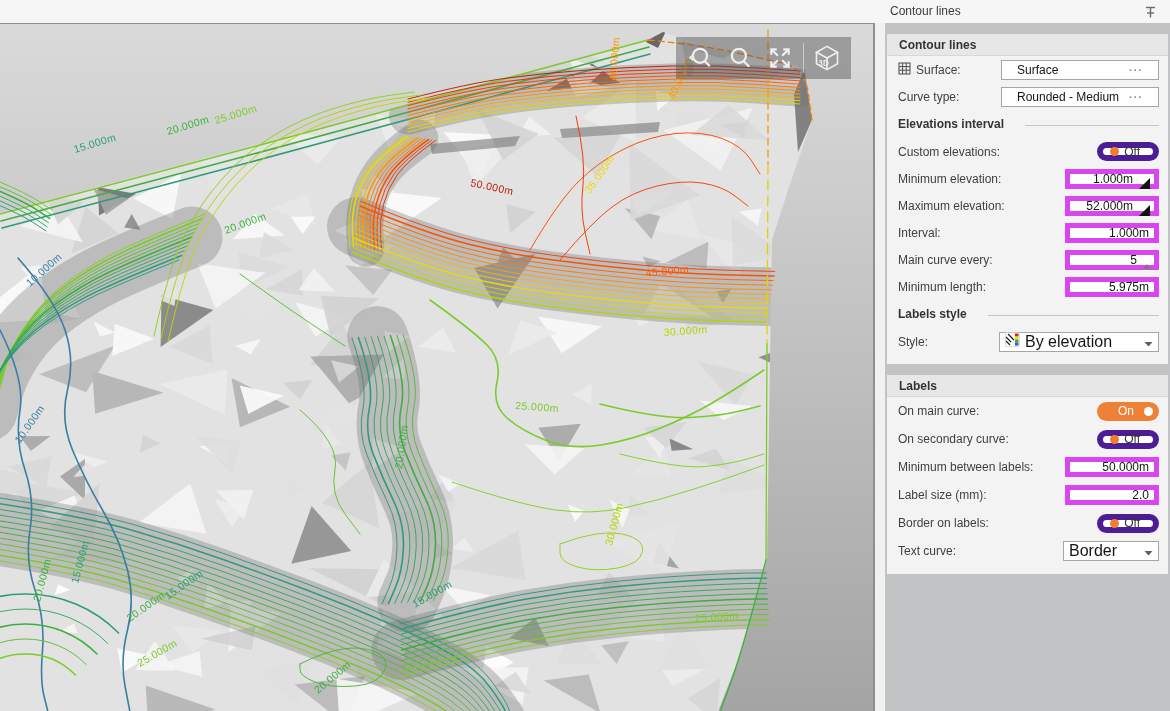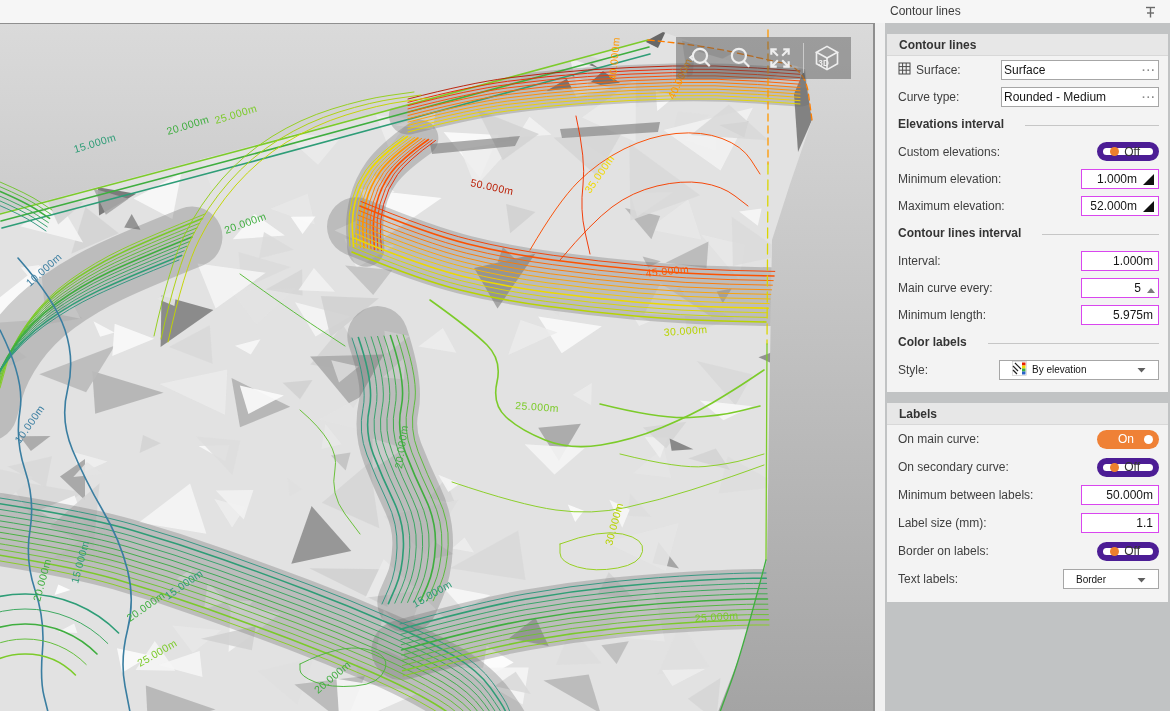--- a/index.html
+++ b/index.html
@@ -21,32 +21,32 @@
   
   #panel{position:absolute;left:875px;top:23px;width:295px;height:688px;
          background:#c1c3c4;border-left:10px solid #f1f1f1;box-sizing:border-box;}
   .group{margin:11px 2px 0 2px;background:#f3f3f3;padding-bottom:9px;}
   .group-header{height:21px;background:#e7e7e7;border-bottom:1px solid #d8d8d8;
         display:flex;align-items:center;padding-left:12px;font-size:12px;font-weight:bold;color:#333;}
   .row{height:27px;display:flex;align-items:center;padding:0 9px 0 11px;}
   .g2 .row{height:28px;}
   .flabel{font-size:12px;color:#3f3f3f;display:flex;align-items:center;gap:5px;}
   .control{margin-left:auto;position:relative;}
-  .tinput{width:78px;height:20px;border:1px solid #d946ef;background:#fff;box-sizing:border-box;
+  .tinput{width:94px;height:20px;border:5px solid #d946ef;background:#fff;box-sizing:border-box;
         display:flex;align-items:center;justify-content:flex-end;padding-right:5px;
         font-size:12px;color:#141414;position:relative;}
   .tinput.pick{padding-right:21px;}
   .tinput.spin{padding-right:17px;}
   .picker{width:158px;height:20px;border:1px solid #a6a6a6;background:#fff;box-sizing:border-box;
-        display:flex;align-items:center;padding:0 2px;font-size:12px;color:#141414;}
+        display:flex;align-items:center;padding:0 15px;font-size:12px;color:#141414;}
   .more{margin-left:auto;color:#8a8a8a;font-weight:bold;letter-spacing:1px;font-size:11px;cursor:pointer;}
   .pickbtn{position:absolute;right:2px;top:2px;width:15px;height:15px;cursor:pointer;}
   .spinners{position:absolute;right:3px;top:3px;display:flex;flex-direction:column;gap:3px;cursor:pointer;}
   .select{height:20px;border:1px solid #a6a6a6;background:#fff;box-sizing:border-box;
-        display:flex;align-items:center;font-size:10px;color:#141414;padding:0 12px;cursor:pointer;}
+        display:flex;align-items:center;font-size:16px;color:#141414;padding:0 5px;cursor:pointer;}
   .select .caret{margin-left:auto;}
   .toggle{width:62px;height:19px;border-radius:10px;display:flex;align-items:center;
         font-size:12px;box-sizing:border-box;cursor:pointer;}
   .toggle.off{background:#fff;border:6px solid #4c1d95;color:#333;}
   .toggle.off .dot{width:9px;height:9px;border-radius:50%;background:#ee7f2d;margin-left:7px;}
   .toggle.off .tlabel{margin-left:auto;margin-right:13px;}
   .toggle.on{background:#ef8136;color:#fff;}
   .toggle.on .tlabel{margin-left:21px;}
   .toggle.on .dot{width:9px;height:9px;border-radius:50%;background:#fff;margin-left:auto;margin-right:6px;}
   .section{height:28px;display:flex;align-items:center;padding:0 9px 0 11px;gap:21px;}
@@ -522,24 +522,20 @@
           </div>
           <div class="control">
             <div class="tinput pick">
               <span>52.000m</span>
               <span class="pickbtn"><svg width="15" height="15" viewBox="0 0 15 15">
                   <polygon points="2,13 13,13 13,2" fill="#111"></polygon>
                 </svg></span>
             </div>
           </div>
         </div>
-        <div class="section">
-          <b>Contour lines interval</b>
-          <div class="rule"></div>
-        </div>
         <div class="row">
           <div class="flabel">
             <span>Interval:</span>
           </div>
           <div class="control">
             <div class="tinput">
               <span>1.000m</span>
             </div>
           </div>
         </div>
@@ -565,21 +561,21 @@
           <div class="flabel">
             <span>Minimum length:</span>
           </div>
           <div class="control">
             <div class="tinput">
               <span>5.975m</span>
             </div>
           </div>
         </div>
         <div class="section">
-          <b>Color labels</b>
+          <b>Labels style</b>
           <div class="rule"></div>
         </div>
         <div class="row">
           <div class="flabel">
             <span>Style:</span>
           </div>
           <div class="control">
             <div class="select" style="width: 160px;">
               <span><svg width="15" height="15" viewBox="0 0 15 15">
    <rect x="0.5" y="0.5" width="14" height="14" fill="#fff" stroke="#bbb" stroke-width="0.5"></rect>
@@ -636,38 +632,38 @@
               <span>50.000m</span>
             </div>
           </div>
         </div>
         <div class="row">
           <div class="flabel">
             <span>Label size (mm):</span>
           </div>
           <div class="control">
             <div class="tinput">
-              <span>1.1</span>
+              <span>2.0</span>
             </div>
           </div>
         </div>
         <div class="row">
           <div class="flabel">
             <span>Border on labels:</span>
           </div>
           <div class="control">
             <div class="toggle off">
               <div class="dot"></div>
               <span class="tlabel">Off</span>
             </div>
           </div>
         </div>
         <div class="row">
           <div class="flabel">
-            <span>Text labels:</span>
+            <span>Text curve:</span>
           </div>
           <div class="control">
             <div class="select" style="width: 96px;">
               <span>Border</span>
               <span class="caret"><svg width="9" height="6" viewBox="0 0 9 6">
                   <polygon points="0.5,1 8.5,1 4.5,5.5" fill="#5f5f5f"></polygon>
                 </svg></span>
             </div>
           </div>
         </div>

